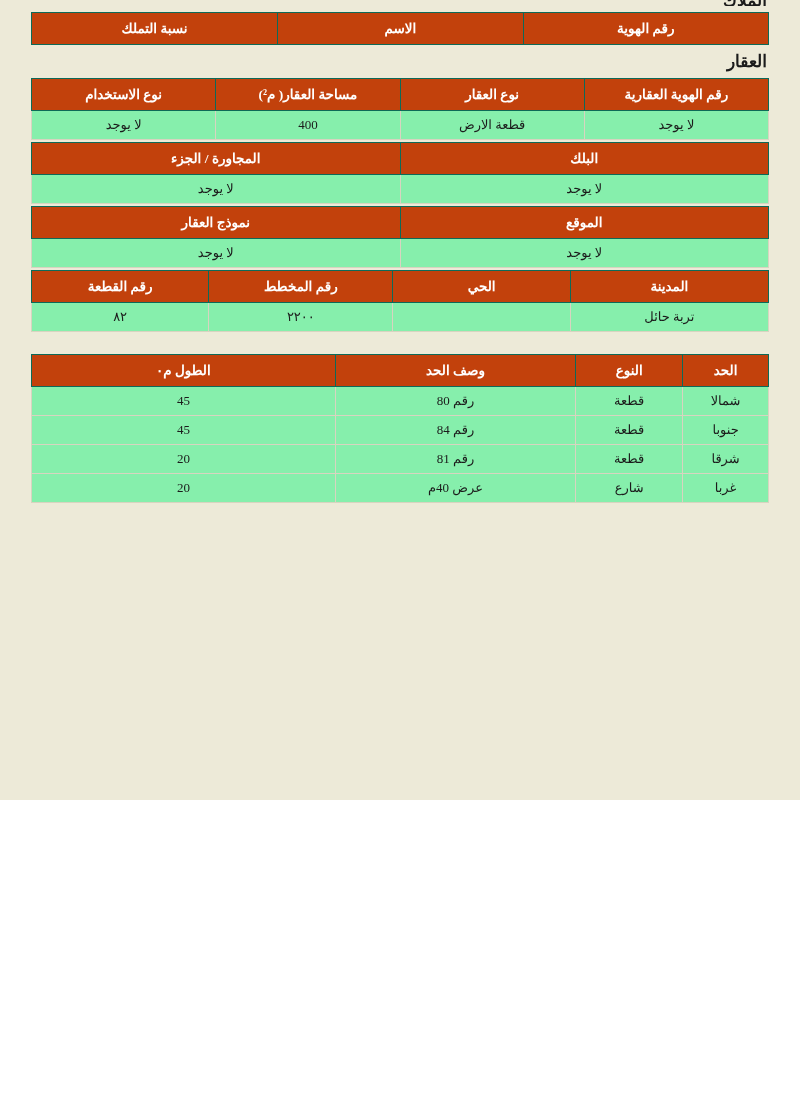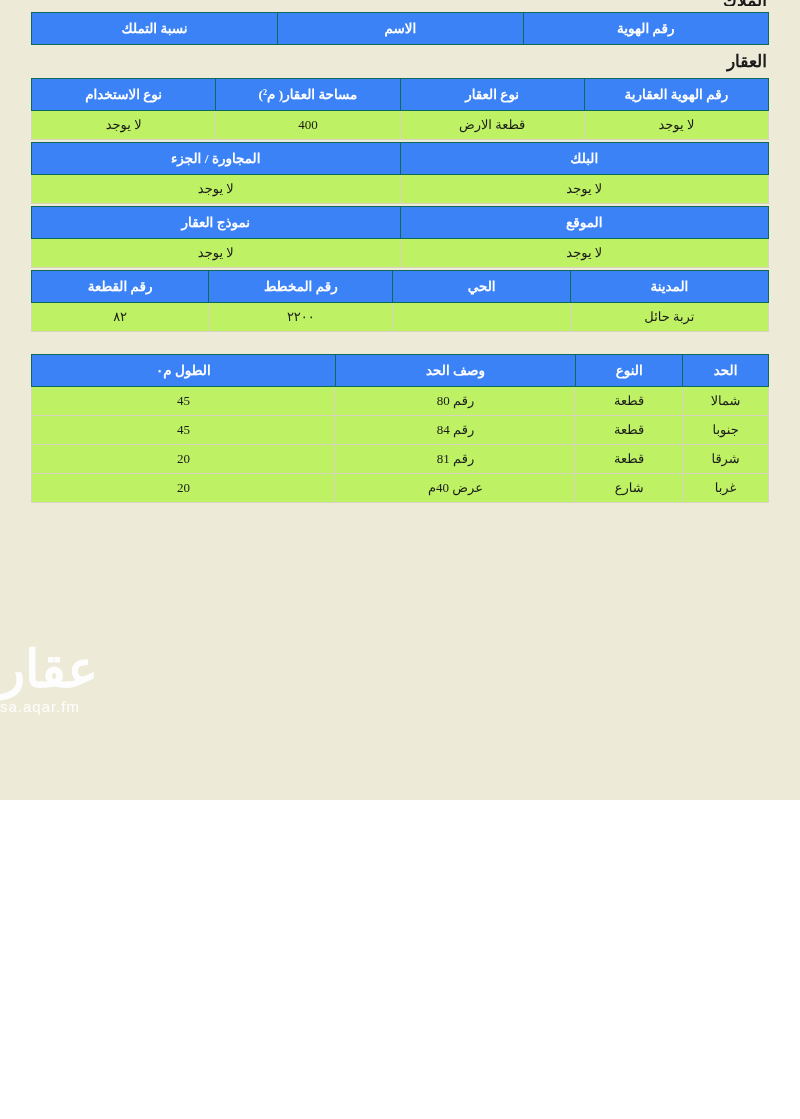--- a/index.html
+++ b/index.html
@@ -45,31 +45,31 @@
   }
 
   table.doc {
     width: 100%;
     border-collapse: collapse;
     table-layout: fixed;
     direction: rtl;
     margin-bottom: 2px;
   }
   table.doc th {
-    background: #3b82f6;
+    background: #c2410c;
     color: #ffffff;
     font-size: 13.5px;
     font-weight: bold;
     text-align: center;
     padding: 7px 4px;
     border: 1px solid #0d6a58;
     white-space: nowrap;
   }
   table.doc td {
-    background: #bef264;
+    background: #86efac;
     color: #1b1b1b;
     font-size: 13px;
     text-align: center;
     padding: 6px 4px;
     border: 1px solid #d8d4c0;
     white-space: nowrap;
   }
   .spacer-20 { height: 20px; }
 
   
@@ -253,23 +253,17 @@
       </tr>
       <tr>
         <td>غربا</td>
         <td>شارع</td>
         <td>عرض 40م</td>
         <td>20</td>
       </tr>
     </tbody>
   </table>
 
-  <div class="watermark">
-    <span class="wm-wrap">
-      <span class="wm-text">عقار</span>
-      <span class="wm-sub">sa.aqar.fm</span>
-    </span>
-  </div>
 
 
 </div>
 
 <div class="whitespace"></div>
 
 </body></html>

